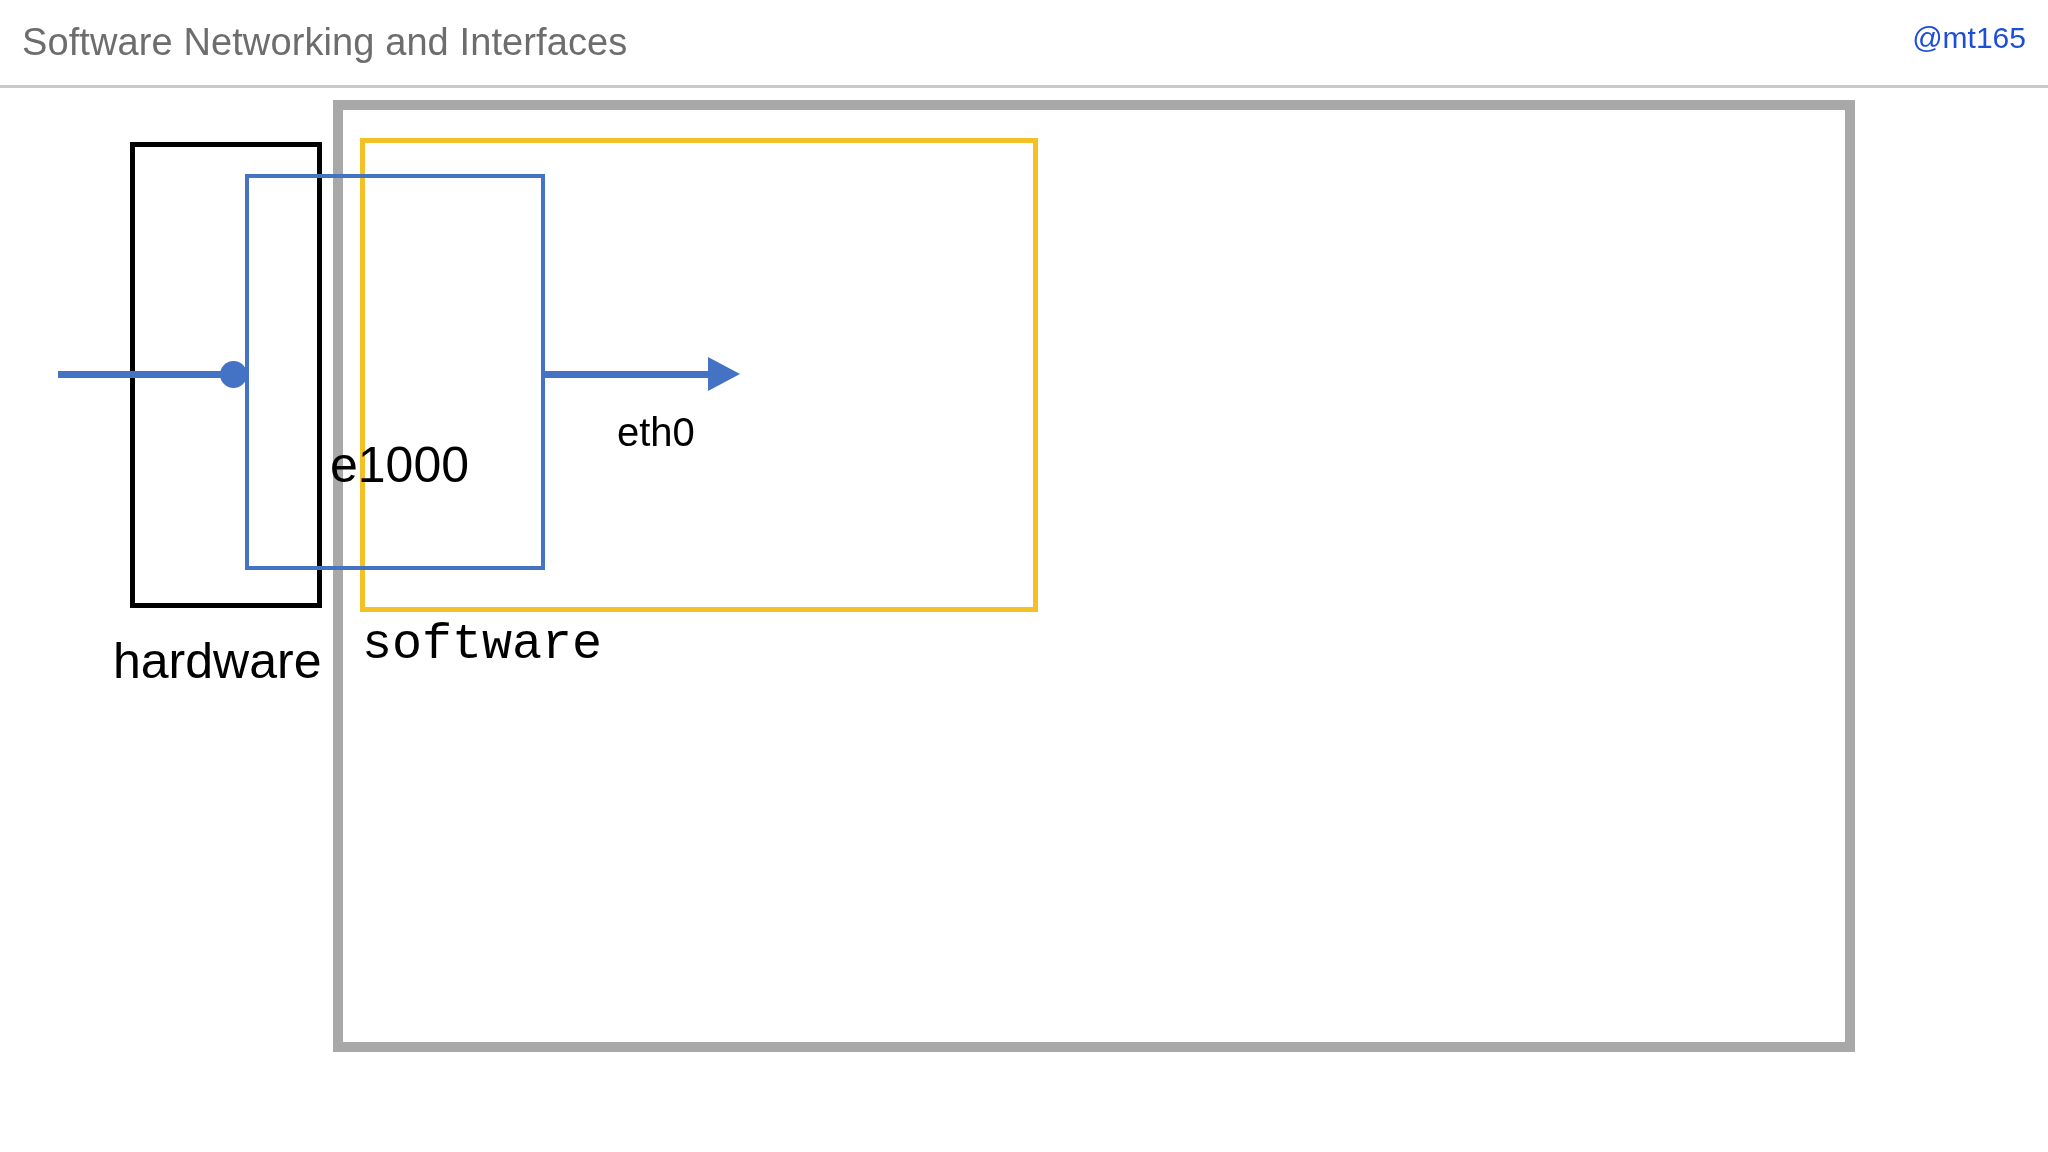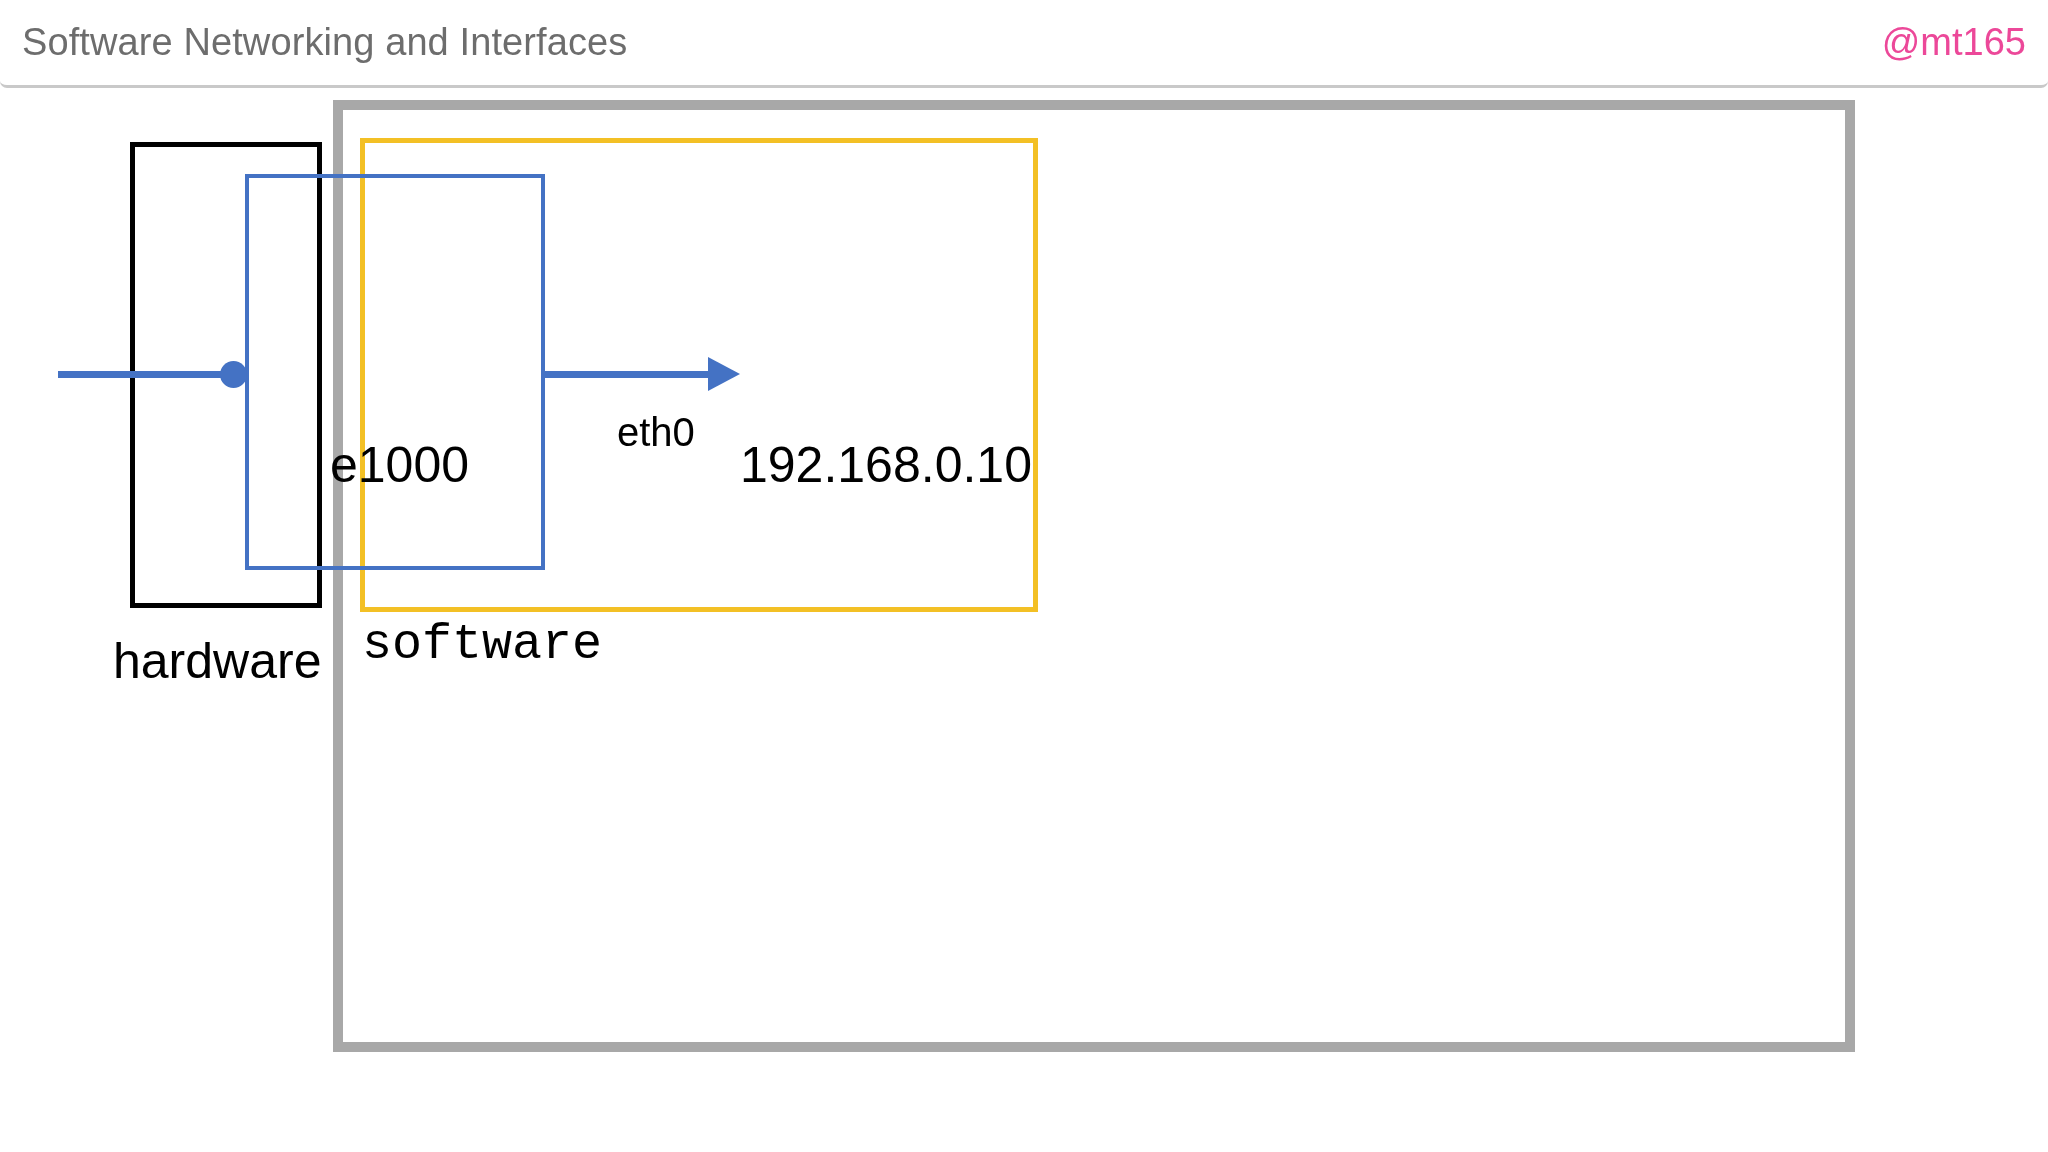--- a/index.html
+++ b/index.html
@@ -18,37 +18,36 @@
   
   #slide-header {
     position: absolute;
     left: 0;
     top: 0;
     width: 2048px;
     height: 88px;
     box-sizing: border-box;
     border-bottom: 3px solid #c9c9c9;
     background: #ffffff;
-    border-radius: 7px;
   }
   #header-title {
     position: absolute;
     left: 22px;
     top: 21px;
     font-size: 38px;
     color: #6d6d6d;
     letter-spacing: 0.1px;
     white-space: nowrap;
   }
   #header-handle {
     position: absolute;
     right: 22px;
     top: 21px;
-    font-size: 38px;
-    color: #ec4899;
+    font-size: 30px;
+    color: #1d4ed8;
     white-space: nowrap;
   }
 
   
   #diagram-canvas {
     position: absolute;
     left: 0;
     top: 88px;
     width: 2048px;
     height: 1092px;
@@ -202,19 +201,18 @@
   <div id="port-dot"></div>
 
   <div class="wire" id="wire-eth0"></div>
 
   <div id="arrowhead-eth0"></div>
 
   <div class="label" id="label-e1000">e1000</div>
 
   <div class="label" id="label-eth0">eth0</div>
 
-  <div class="label" id="label-ip">192.168.0.10</div>
 
   <div class="label" id="label-hardware">hardware</div>
 
   <div class="label" id="label-software">software</div>
 
 </div>
 
 </body></html>

